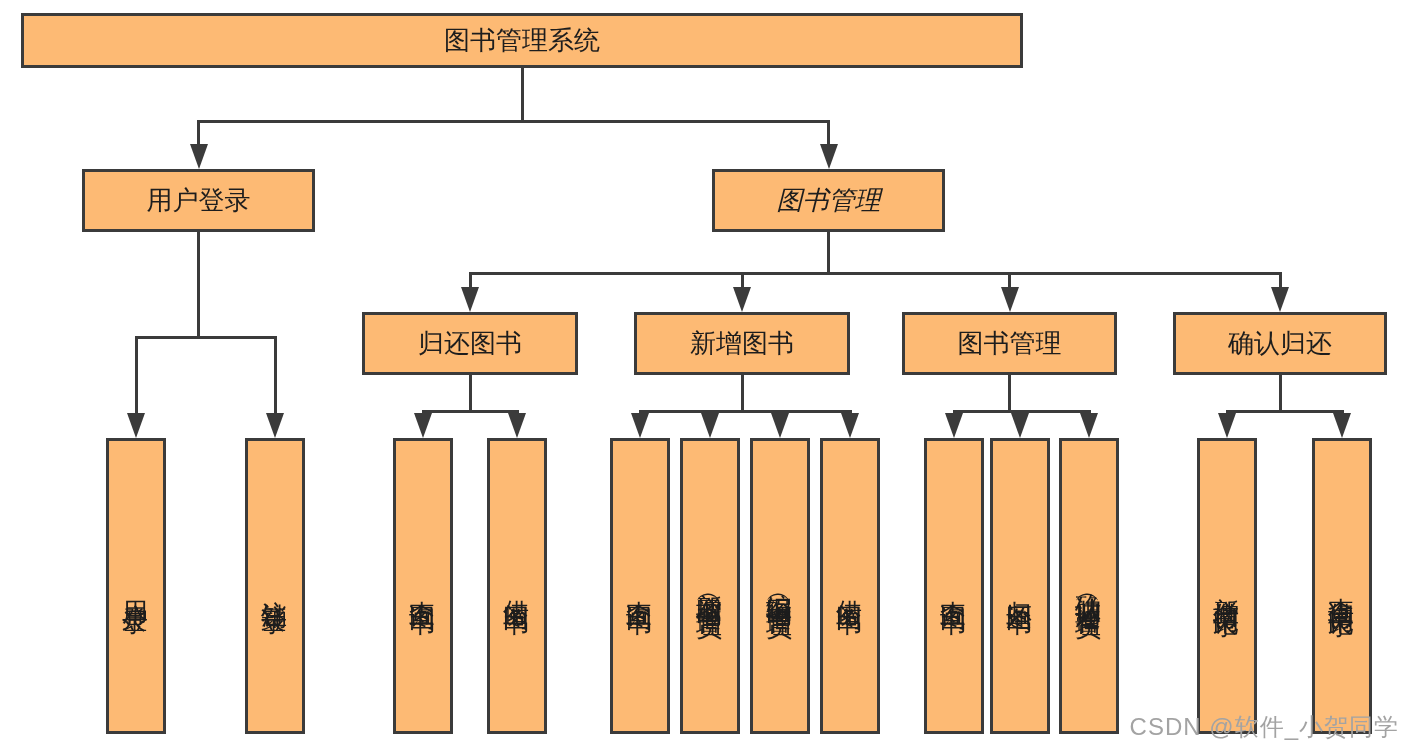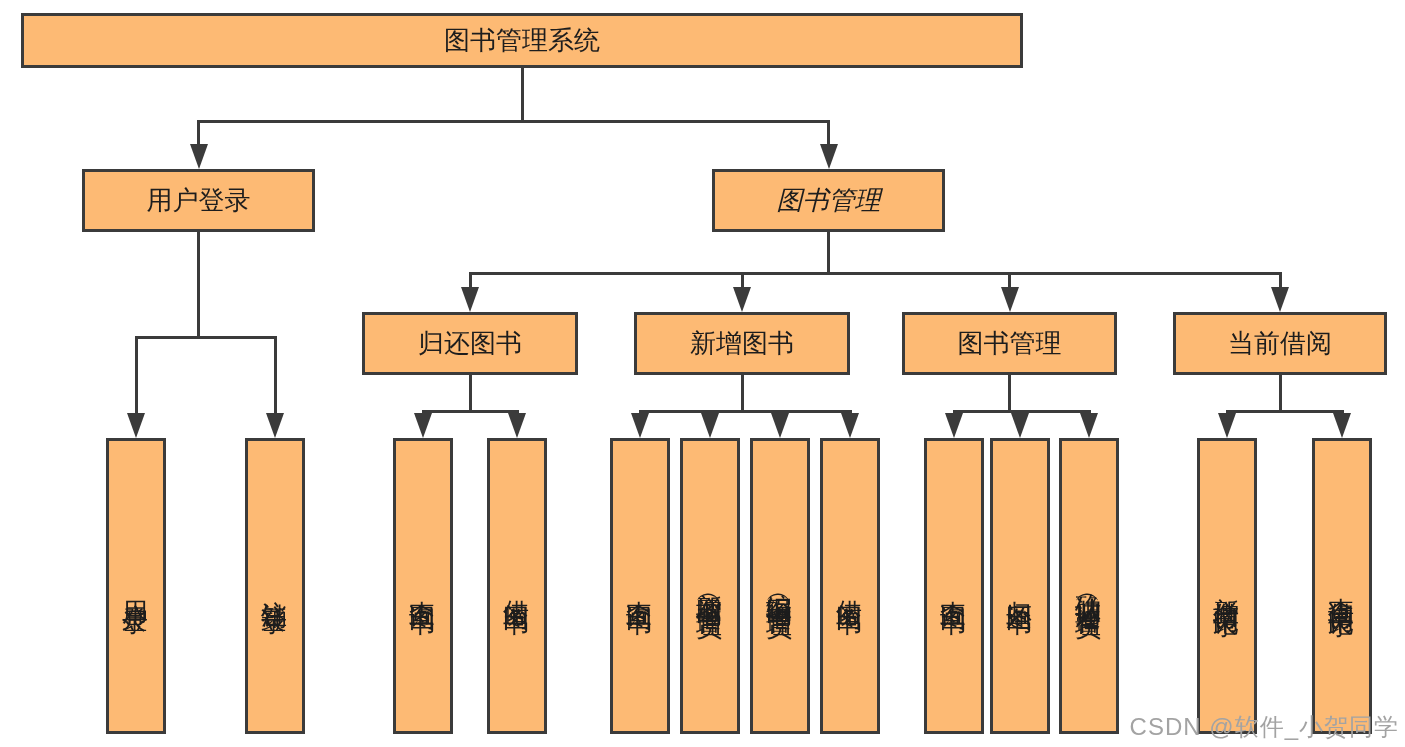--- a/index.html
+++ b/index.html
@@ -119,21 +119,21 @@
       <div class="node h" style="left: 362px; top: 312px; width: 216px; height: 63px;">
         <span>归还图书</span>
       </div>
       <div class="node h" style="left: 634px; top: 312px; width: 216px; height: 63px;">
         <span>新增图书</span>
       </div>
       <div class="node h" style="left: 902px; top: 312px; width: 215px; height: 63px;">
         <span>图书管理</span>
       </div>
       <div class="node h" style="left: 1173px; top: 312px; width: 214px; height: 63px;">
-        <span>当前借阅</span>
+        <span>确认归还</span>
       </div>
       <div class="node v" style="left: 106px; top: 438px; width: 60px; height: 296px;">
         <span>用户登录</span>
       </div>
       <div class="node v" style="left: 245px; top: 438px; width: 60px; height: 296px;">
         <span>注销登录</span>
       </div>
       <div class="node v" style="left: 393px; top: 438px; width: 60px; height: 296px;">
         <span>查询图书</span>
       </div>

